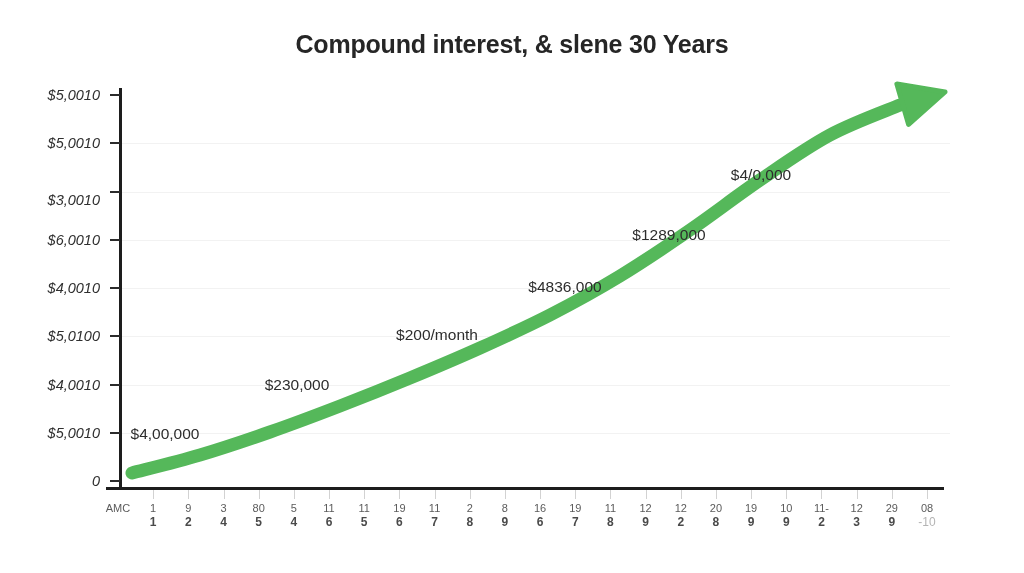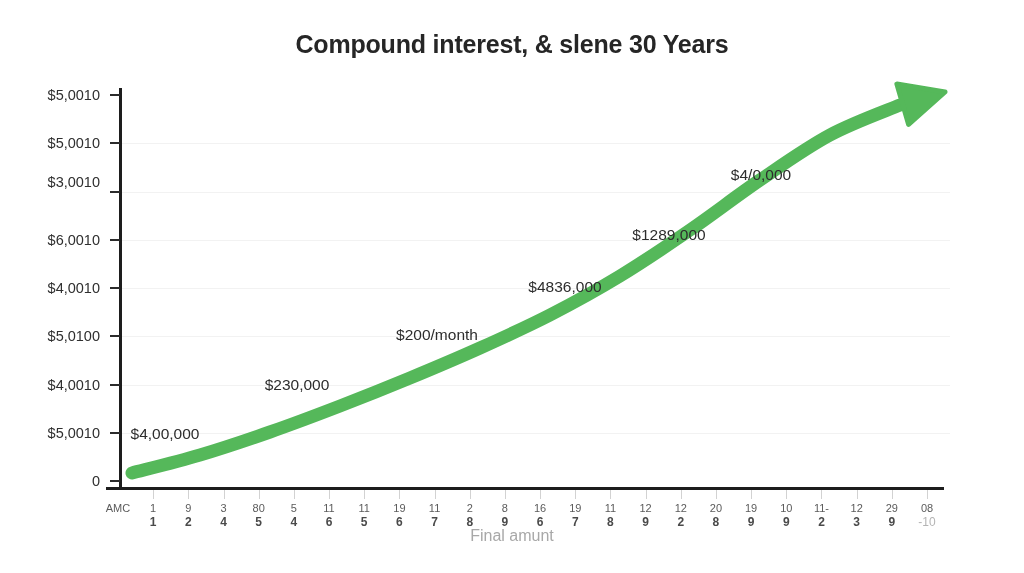--- a/index.html
+++ b/index.html
@@ -76,20 +76,21 @@
     font-size: 14.5px;
     color: #2f2f2f;
     transform: translateY(-50%);
   }
   .y-labels-wrap {
     position: absolute;
     left: 22px;
     top: 0;
     width: 78px;
     height: 573px;
+    font-style: italic;
   }
   .x-tick {
     position: absolute;
     top: 490px;
     width: 1px;
     height: 9px;
     background: #d2d2d2;
   }
   .x-label {
     position: absolute;
@@ -152,21 +153,21 @@
       <div class="gridline" style="top: 292.5px;"></div>
       <div class="gridline" style="top: 340.75px;"></div>
     </div>
 
   <div class="y-axis-line"></div>
   <div class="x-axis-line"></div>
 
   <div class="y-labels-wrap" id="ylabels-host">
       <div class="y-label" style="top: 95px;">$5,0010</div>
       <div class="y-label" style="top: 143.25px;">$5,0010</div>
-      <div class="y-label" style="top: 182px;">$3,0010</div>
+      <div class="y-label" style="top: 200px;">$3,0010</div>
       <div class="y-label" style="top: 239.75px;">$6,0010</div>
       <div class="y-label" style="top: 288px;">$4,0010</div>
       <div class="y-label" style="top: 336.25px;">$5,0100</div>
       <div class="y-label" style="top: 384.5px;">$4,0010</div>
       <div class="y-label" style="top: 432.75px;">$5,0010</div>
       <div class="y-label" style="top: 481px;">0</div>
     </div>
   <div id="yticks-host">
       <div class="y-tick" style="top: 94px;"></div>
       <div class="y-tick" style="top: 142.25px;"></div>
@@ -224,21 +225,20 @@
       <div class="x-label" style="left: 680.783px;"><span>12</span><span class="l2">2</span></div>
       <div class="x-label" style="left: 715.957px;"><span>20</span><span class="l2">8</span></div>
       <div class="x-label" style="left: 751.13px;"><span>19</span><span class="l2">9</span></div>
       <div class="x-label" style="left: 786.304px;"><span>10</span><span class="l2">9</span></div>
       <div class="x-label" style="left: 821.478px;"><span>11-</span><span class="l2">2</span></div>
       <div class="x-label" style="left: 856.652px;"><span>12</span><span class="l2">3</span></div>
       <div class="x-label" style="left: 891.826px;"><span>29</span><span class="l2">9</span></div>
       <div class="x-label dim" style="left: 927px;"><span>08</span><span class="l2">-10</span></div>
     </div>
 
-  <div class="x-axis-title">Final amunt</div>
 
   <svg class="curve-svg" viewBox="0 0 1024 573">
     <path id="curve-path" fill="none" stroke-linecap="round" stroke-width="13" d="M 132 473 C 143.33333333333334 470, 177 461.8333333333333, 200 455 C 223 448.1666666666667, 246.66666666666666 440.1666666666667, 270 432 C 293.3333333333333 423.8333333333333, 316.6666666666667 415, 340 406 C 363.3333333333333 397, 386.6666666666667 387.6666666666667, 410 378 C 433.3333333333333 368.3333333333333, 456.6666666666667 358.5, 480 348 C 503.3333333333333 337.5, 526.6666666666666 327, 550 315 C 573.3333333333334 303, 596.6666666666666 290.1666666666667, 620 276 C 643.3333333333334 261.8333333333333, 666.6666666666666 246, 690 230 C 713.3333333333334 214, 736.6666666666666 195.83333333333334, 760 180 C 783.3333333333334 164.16666666666666, 806.6666666666666 147.5, 830 135 C 853.3333333333334 122.5, 888.3333333333334 110, 900 105" stroke="#55b85a"></path>
     <polygon id="arrow-head" points="945,92 908.5569086642261,124.38674256377807 896.9002432457535,84.0367468844501" fill="#55b85a" stroke="#55b85a" stroke-width="5" stroke-linejoin="round"></polygon>
   </svg>
 
   <div id="annotations-host">
       <div class="point-label" style="left: 165px; top: 434px;">$4,00,000</div>
       <div class="point-label" style="left: 297px; top: 385px;">$230,000</div>
       <div class="point-label" style="left: 437px; top: 335px;">$200/month</div>

